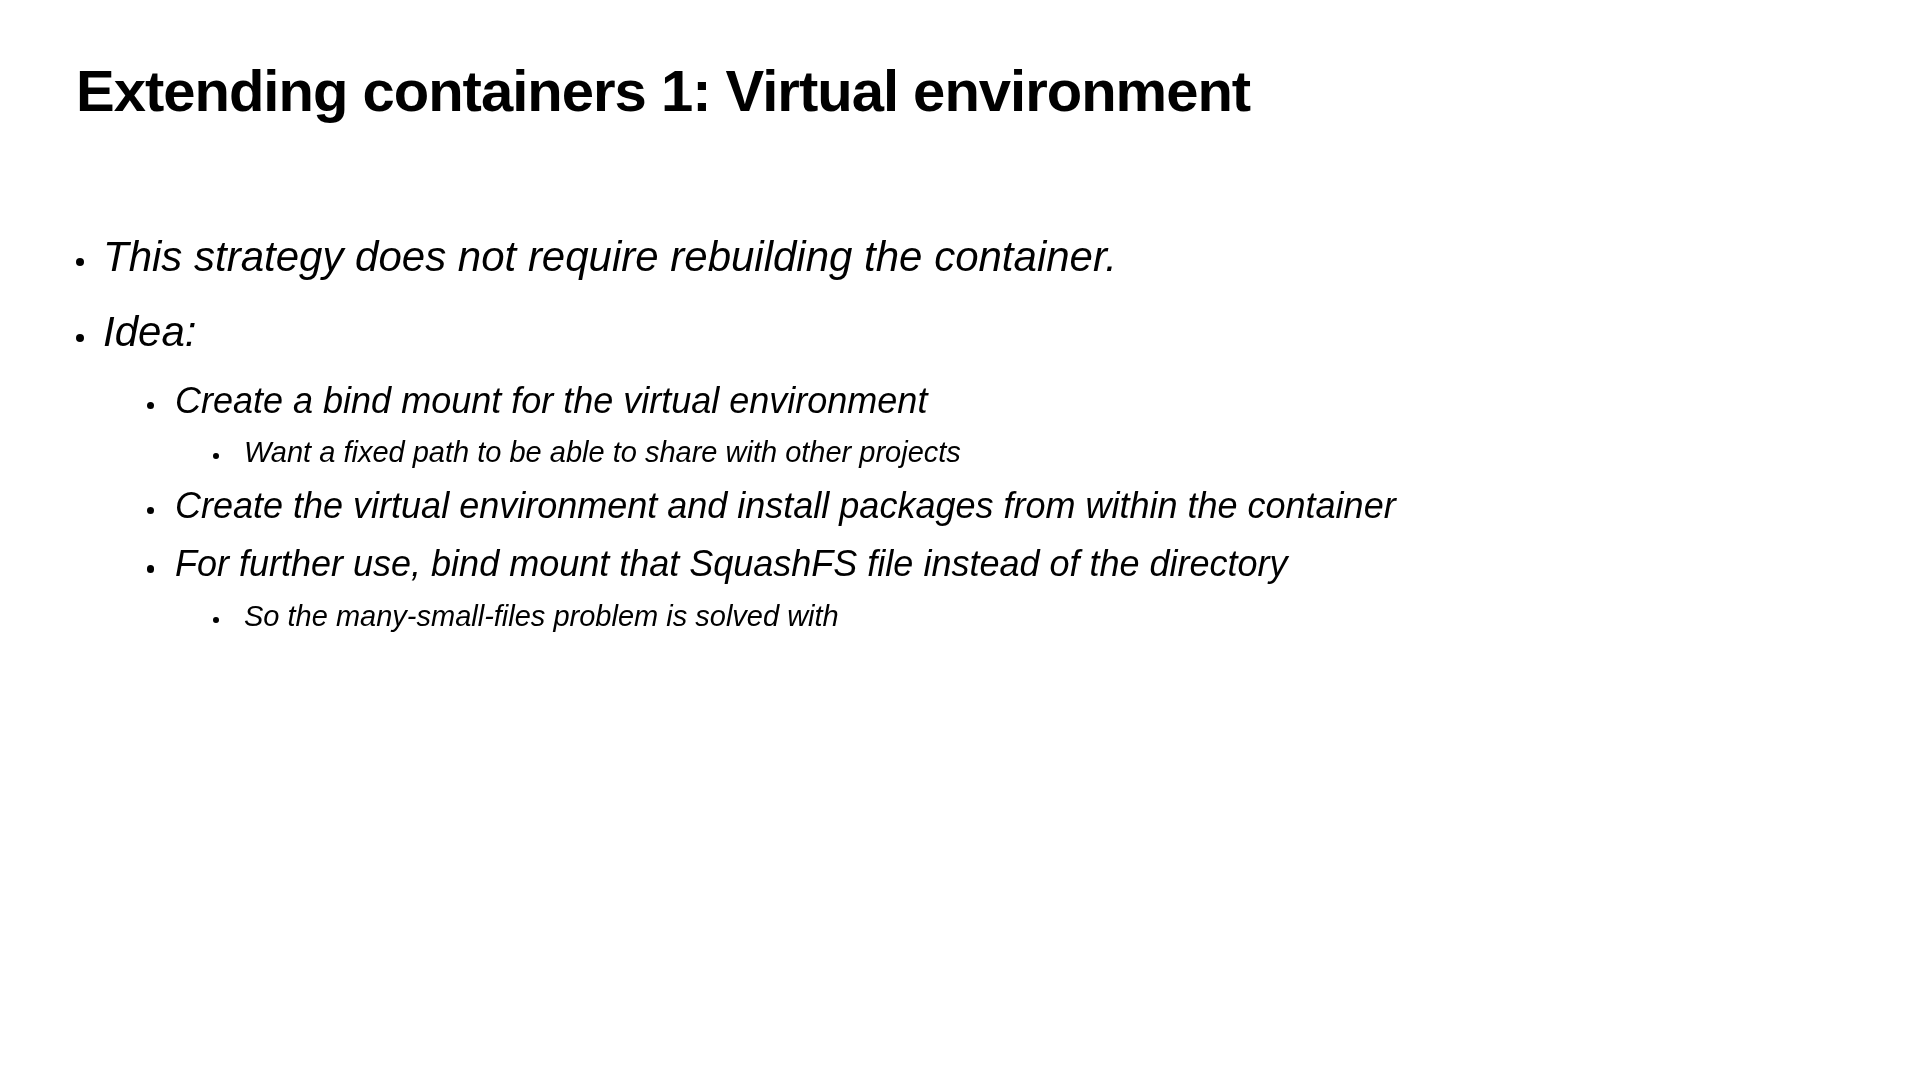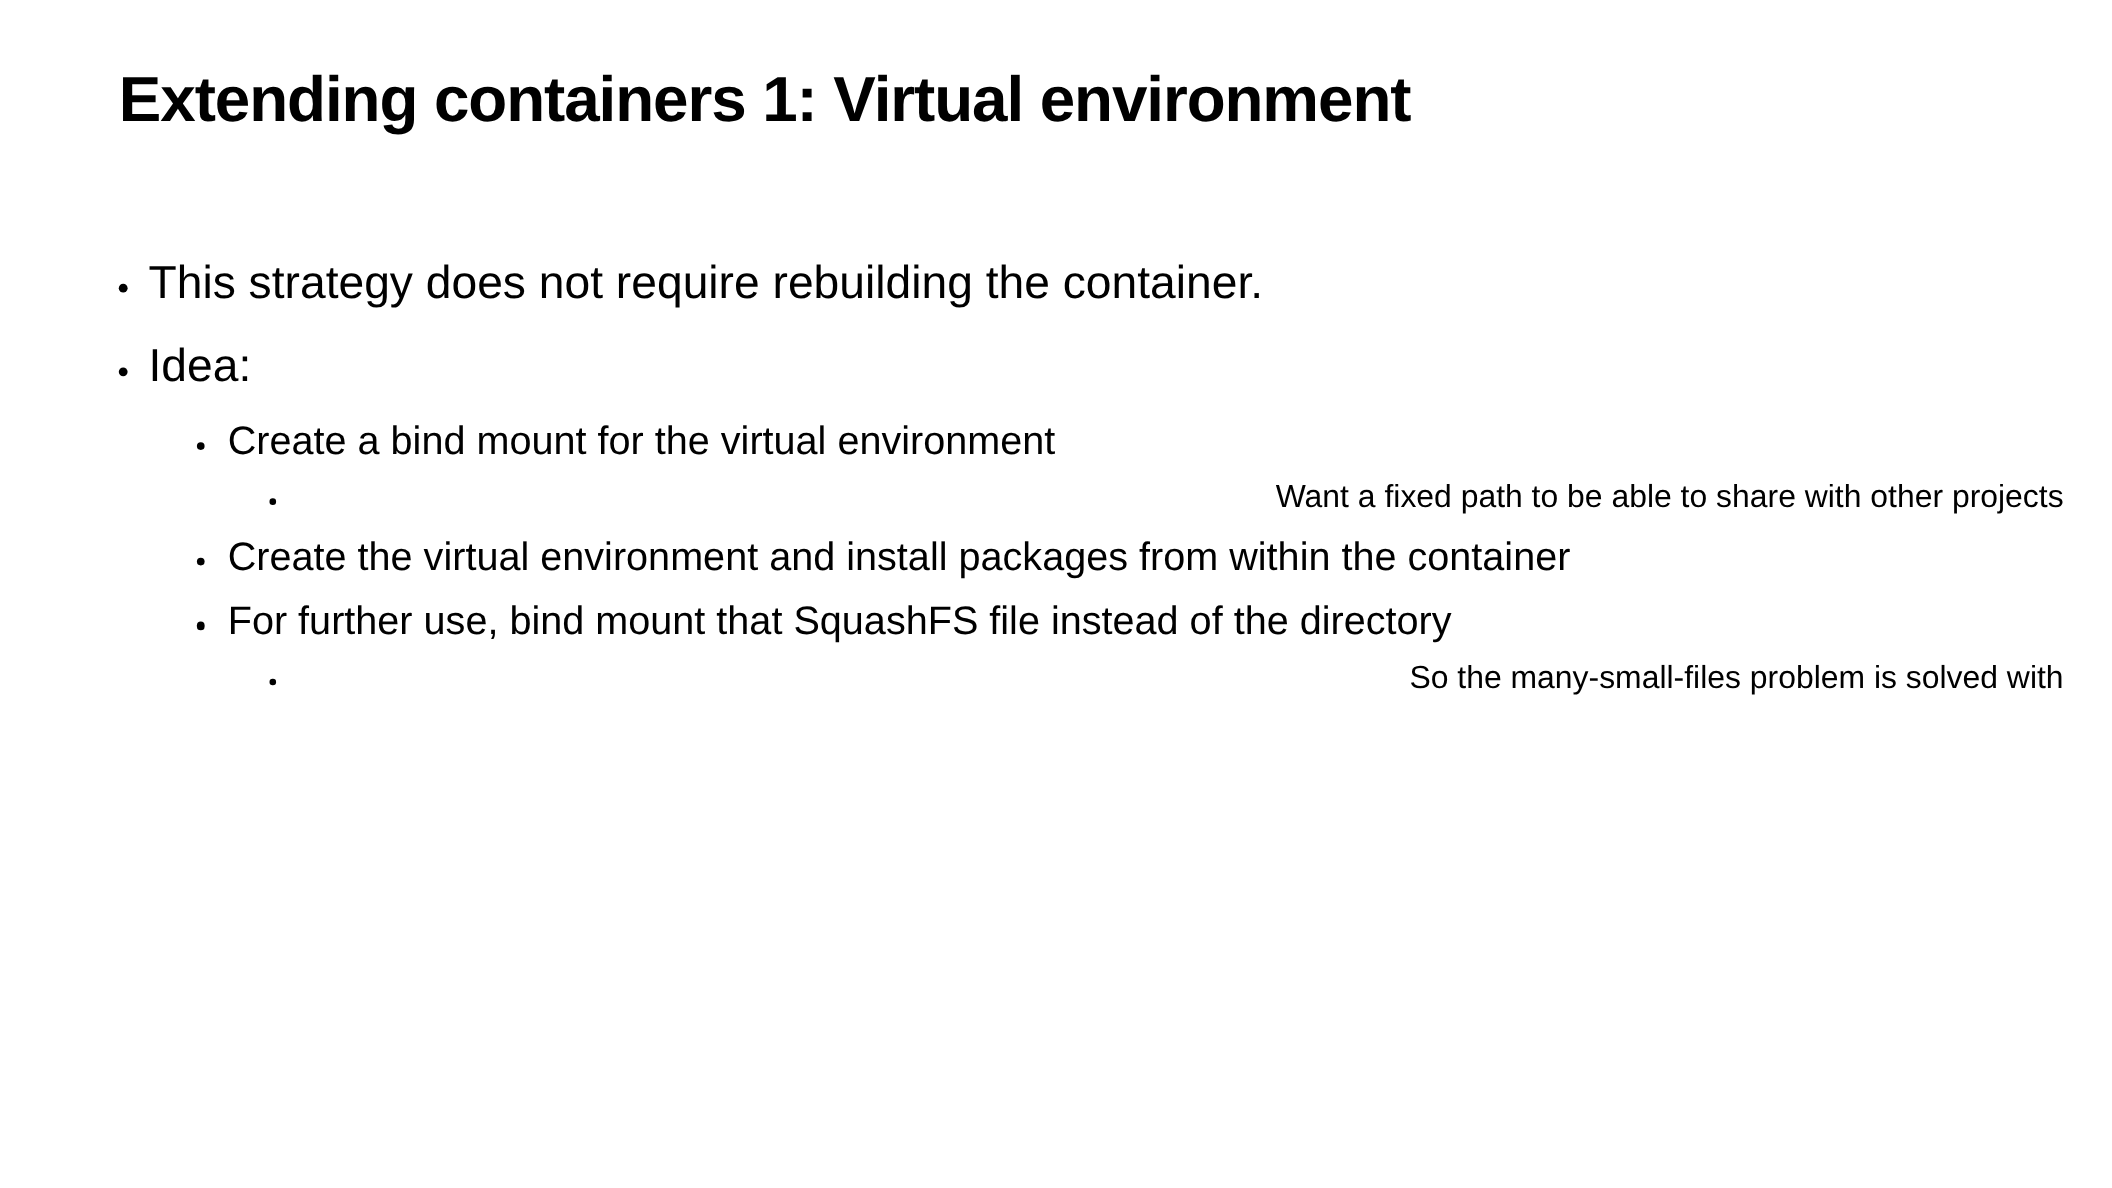--- a/index.html
+++ b/index.html
@@ -8,21 +8,21 @@
     background: #ffffff;
   }
   .slide {
     position: relative;
     width: 1916px;
     height: 1080px;
     background: #ffffff;
     color: #000000;
     font-family: "Liberation Sans", sans-serif;
     box-sizing: border-box;
-    padding: 55px 40px 0 108px;
+    padding: 55px 40px 0 76px;
     overflow: hidden;
   }
   .title {
     margin: 0;
     font-size: 58px;
     font-weight: 700;
     line-height: 1.25;
     letter-spacing: -1px;
     color: #000000;
   }
@@ -41,20 +41,21 @@
     top: 0.72em;
     width: 0.2em;
     height: 0.2em;
     background: #000000;
     border-radius: 50%;
   }
   .l1 {
     margin-top: 100px;
     font-size: 42px;
     line-height: 1.4;
+    font-style: italic;
   }
   .l1 > li {
     padding-left: 27px;
     margin-bottom: 17px;
   }
   .l1 > li.narrow {
     max-width: 1560px;
   }
   .l2 {
     margin-left: 44px;
@@ -68,21 +69,20 @@
   }
   .l3 {
     margin-left: 38px;
     margin-top: 6px;
     font-size: 29px;
     line-height: 1.4;
   }
   .l3 > li {
     padding-left: 31px;
     margin-bottom: 8px;
-    text-align: right;
   }
 </style>
 </head>
 <body>
 
 <div class="slide">
   <h1 class="title">Extending containers 1: Virtual environment</h1>
 
   <ul class="l1">
     <li class="bullet-item">

